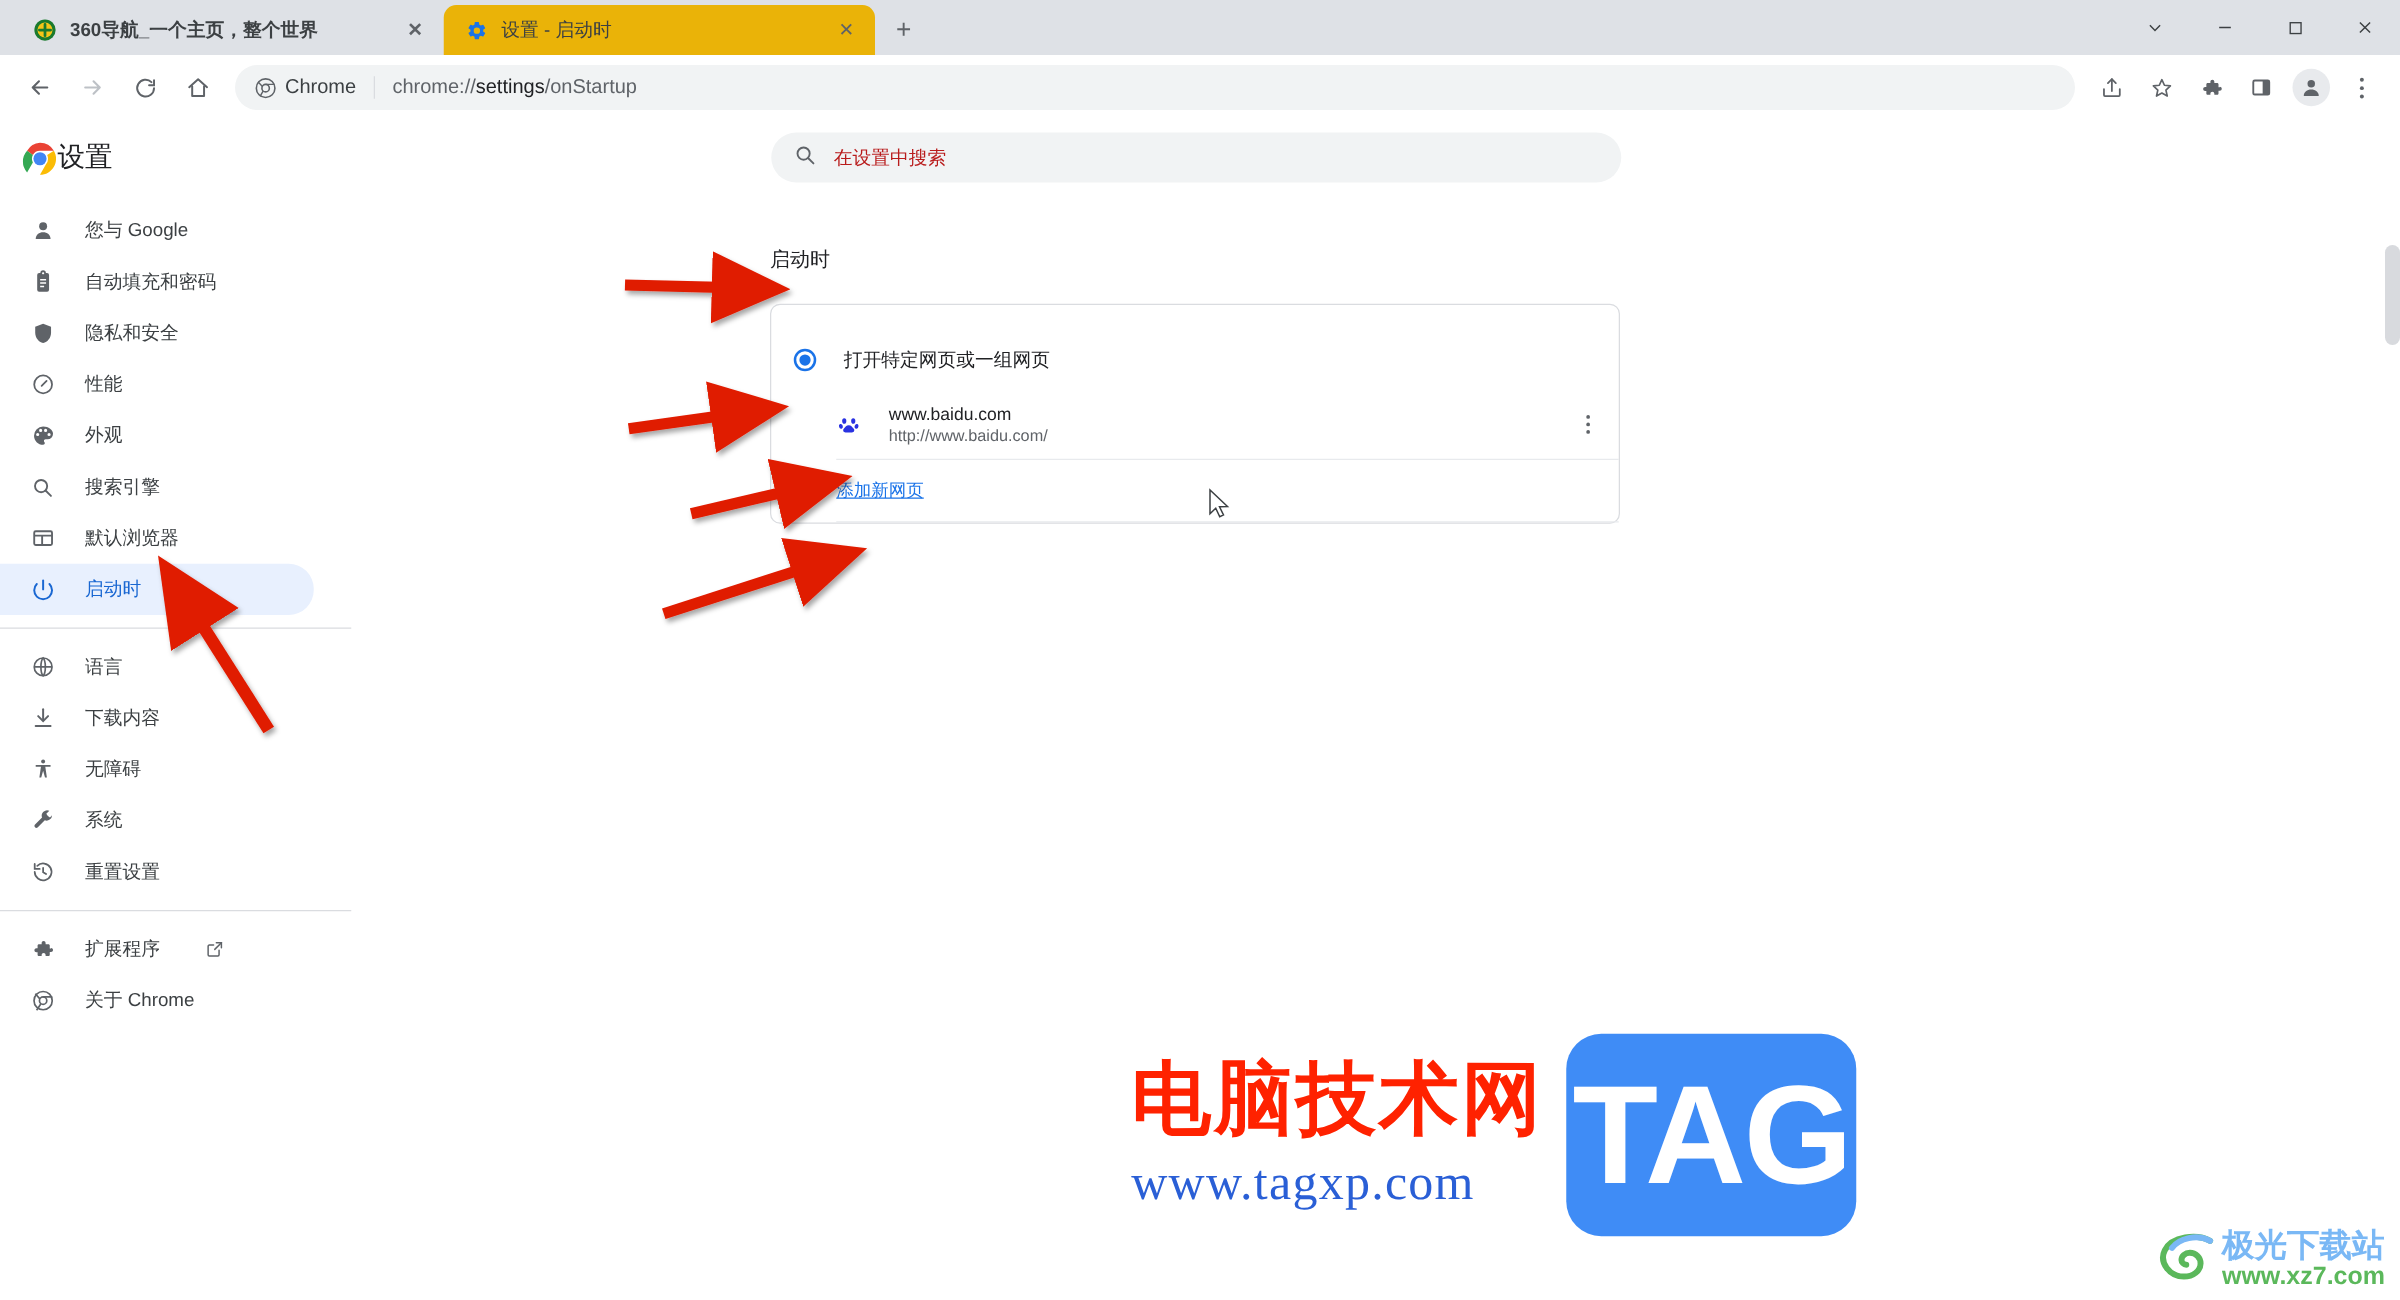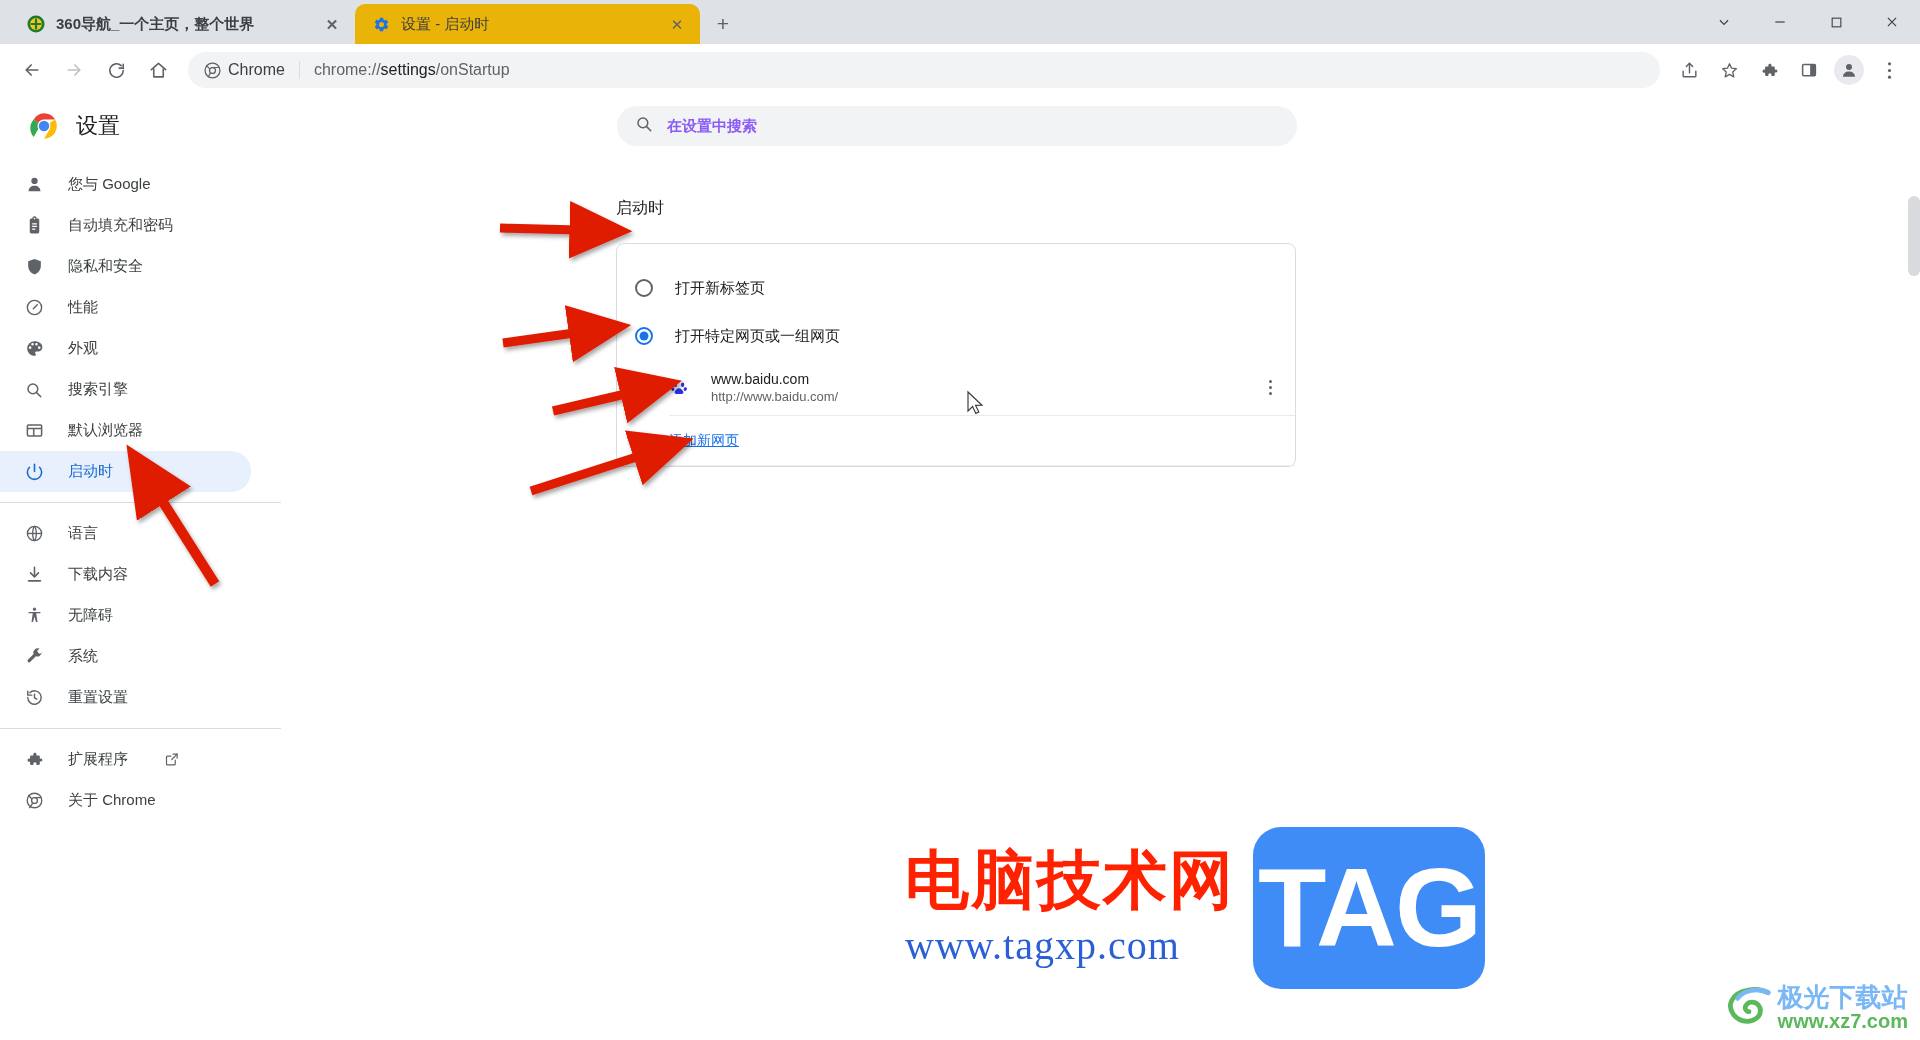--- a/index.html
+++ b/index.html
@@ -77,29 +77,29 @@
     width:30px; height:30px; border-radius:50%; background:#e8eaed;
     display:flex; align-items:center; justify-content:center; color:#5f6368;
   }
 
   
   .page { position:absolute; top:96px; left:0; width:1920px; height:944px; background:#fff; }
   .settings-header {
     position:absolute; top:0; left:0; width:1920px; height:60px;
     display:flex; align-items:center;
   }
-  .brandwrap { width:280px; display:flex; align-items:center; gap:18px; padding-left:30px; }
+  .brandwrap { width:280px; display:flex; align-items:flex-end; padding-left:18px; }
   .chrome-logo { width:28px; height:28px; }
   .brandtitle { font-size:22px; color:#202124; }
   .searchbox {
     margin-left: 337px;
     width:680px; height:40px; background:#f1f3f4; border-radius:20px;
     display:flex; align-items:center; gap:14px; padding:0 18px;
   }
-  .searchbox .placeholder { font-size:15px; color:#8b5cf6;font-weight:bold; }
+  .searchbox .placeholder { font-size:15px; color:#b91c1c; }
 
   .sidebar {
     position:absolute; top:60px; left:0; width:281px; bottom:0;
     padding-top:8px;
   }
   .navitem {
     display:flex; align-items:center; height:41px;
     padding-left:22px; gap:22px; color:#3c4043; font-size:15px;
     border-radius:0 20px 20px 0; margin-right:30px; cursor:pointer;
   }
@@ -493,24 +493,20 @@
         </span>
         <span>关于 Chrome</span>
       </div>
     </div>
 
     <div class="content">
       <div class="section-title">启动时</div>
 
       <div class="card">
 
-        <div class="radio-row">
-          <span class="radio"></span>
-          <span class="radio-label">打开新标签页</span>
-        </div>
 
 
         <div class="radio-row">
           <span class="radio checked"></span>
           <span class="radio-label">打开特定网页或一组网页</span>
         </div>
 
         <div class="site-row">
           <span class="site-fav">
             <svg width="16" height="16" viewBox="0 0 24 24" fill="#2932e1">

